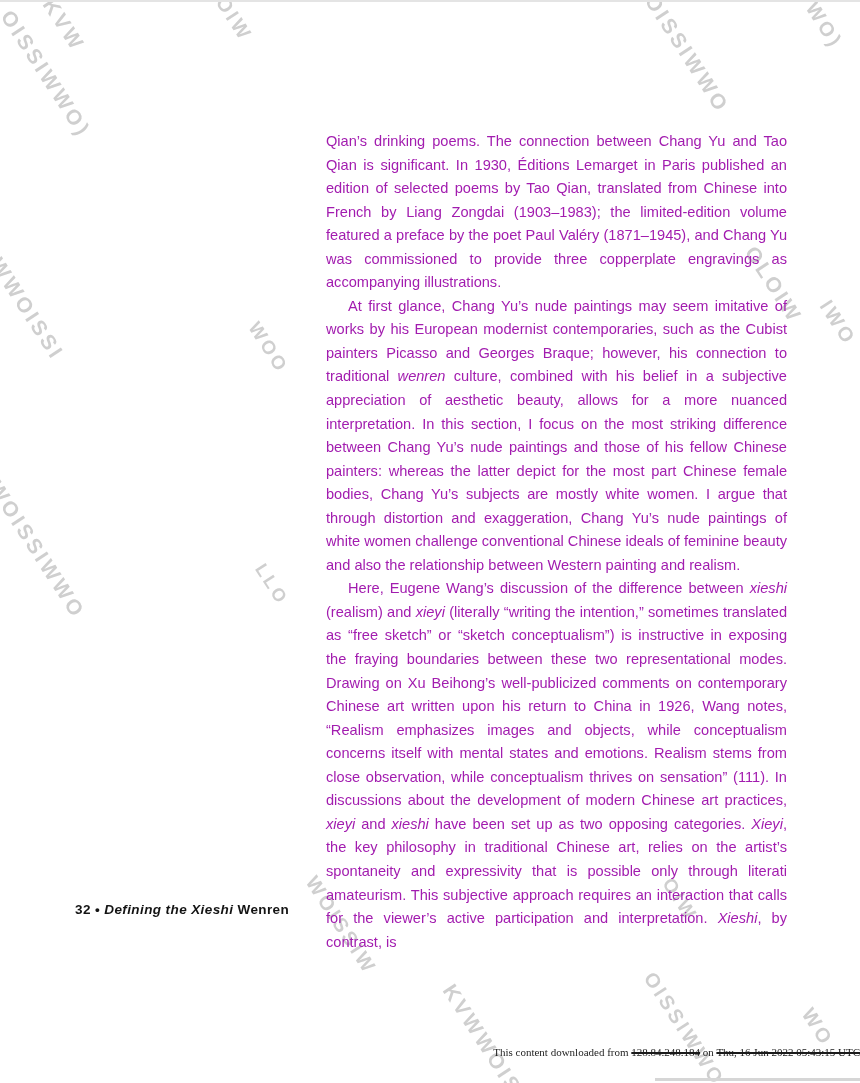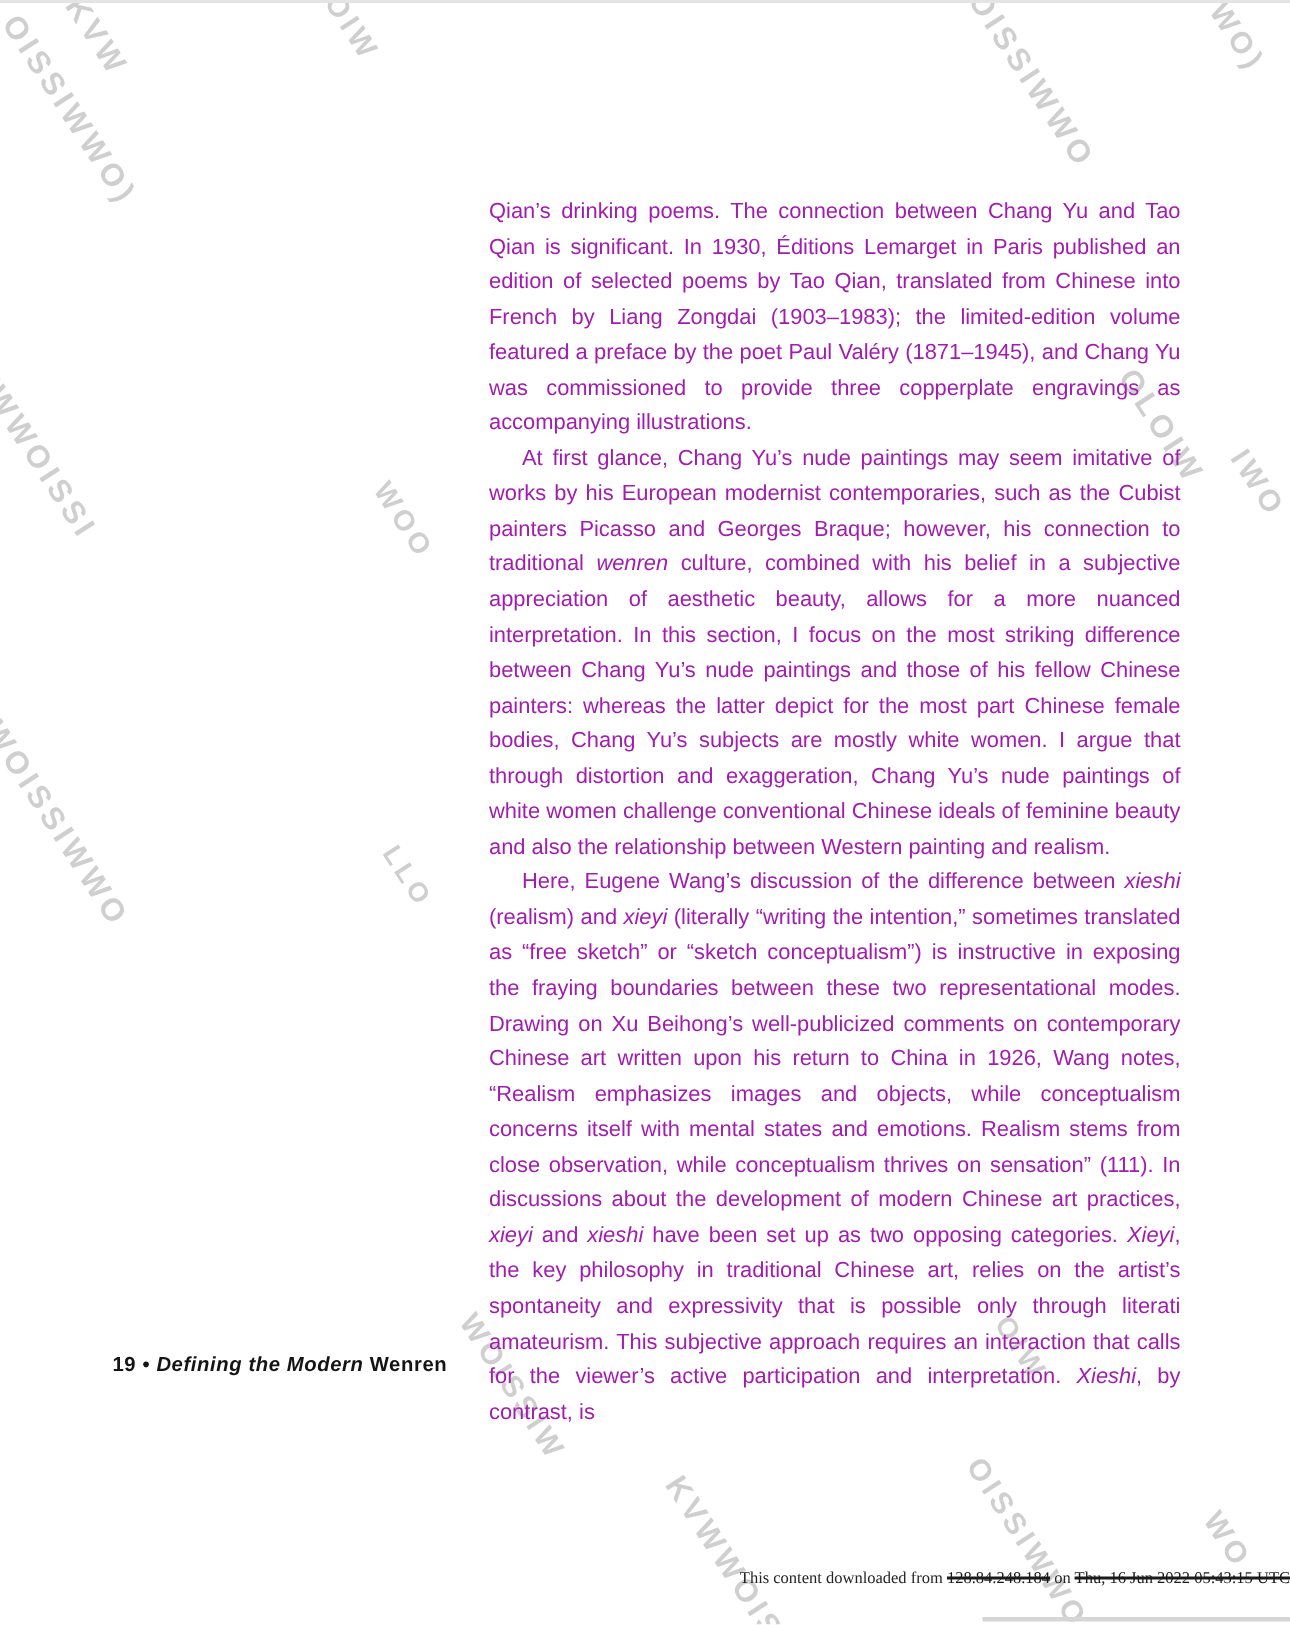--- a/index.html
+++ b/index.html
@@ -99,17 +99,17 @@
 
   <div class="edge-top"></div>
   <div class="edge-br"></div>
 
   <div class="text-block">
       <p class="para"><span>Qian’s drinking poems. The connection between Chang Yu and Tao Qian is significant. In 1930, Éditions Lemarget in Paris published an edition of selected poems by Tao Qian, translated from Chinese into French by Liang Zongdai (1903–1983); the limited-edition volume featured a preface by the poet Paul Valéry (1871–1945), and Chang Yu was commissioned to provide three copperplate engravings as accompanying illustrations.</span></p>
       <p class="para indent"><span>At first glance, Chang Yu’s nude paintings may seem imitative of works by his European modernist contemporaries, such as the Cubist painters Picasso and Georges Braque; however, his connection to traditional </span><span class="it">wenren</span><span> culture, combined with his belief in a subjective appreciation of aesthetic beauty, allows for a more nuanced interpretation. In this section, I focus on the most striking difference between Chang Yu’s nude paintings and those of his fellow Chinese painters: whereas the latter depict for the most part Chinese female bodies, Chang Yu’s subjects are mostly white women. I argue that through distortion and exaggeration, Chang Yu’s nude paintings of white women challenge conventional Chinese ideals of feminine beauty and also the relationship between Western painting and realism.</span></p>
       <p class="para indent"><span>Here, Eugene Wang’s discussion of the difference between </span><span class="it">xieshi</span><span> (realism) and </span><span class="it">xieyi</span><span> (literally “writing the intention,” sometimes translated as “free sketch” or “sketch conceptualism”) is instructive in exposing the fraying boundaries between these two representational modes. Drawing on Xu Beihong’s well-publicized comments on contemporary Chinese art written upon his return to China in 1926, Wang notes, “Realism emphasizes images and objects, while conceptualism concerns itself with mental states and emotions. Realism stems from close observation, while conceptualism thrives on sensation” (111). In discussions about the development of modern Chinese art practices, </span><span class="it">xieyi</span><span> and </span><span class="it">xieshi</span><span> have been set up as two opposing categories. </span><span class="it">Xieyi</span><span>, the key philosophy in traditional Chinese art, relies on the artist’s spontaneity and expressivity that is possible only through literati amateurism. This subjective approach requires an interaction that calls for the viewer’s active participation and interpretation. </span><span class="it">Xieshi</span><span>, by contrast, is</span></p>
     </div>
 
-  <div class="footer-line"><span>19 • </span><span class="it">Defining the Modern </span><span>Wenren</span></div>
+  <div class="footer-line"><span>32 • </span><span class="it">Defining the Xieshi </span><span>Wenren</span></div>
 
   <div class="notice notice-1"><span>This content downloaded from </span><span class="strike">128.84.248.184</span><span> on </span><span class="strike">Thu, 16 Jun 2022 05:43:15 UTC</span></div>
 
 </div>
 
 </body></html>

